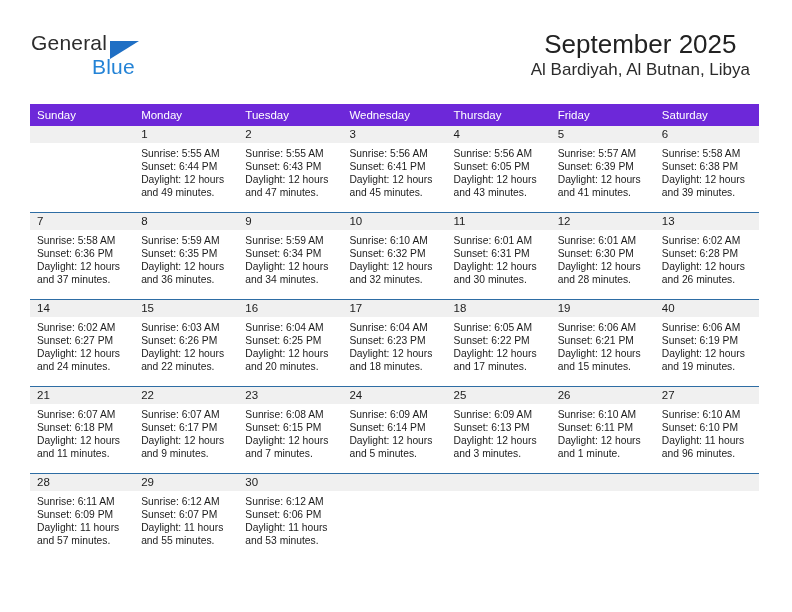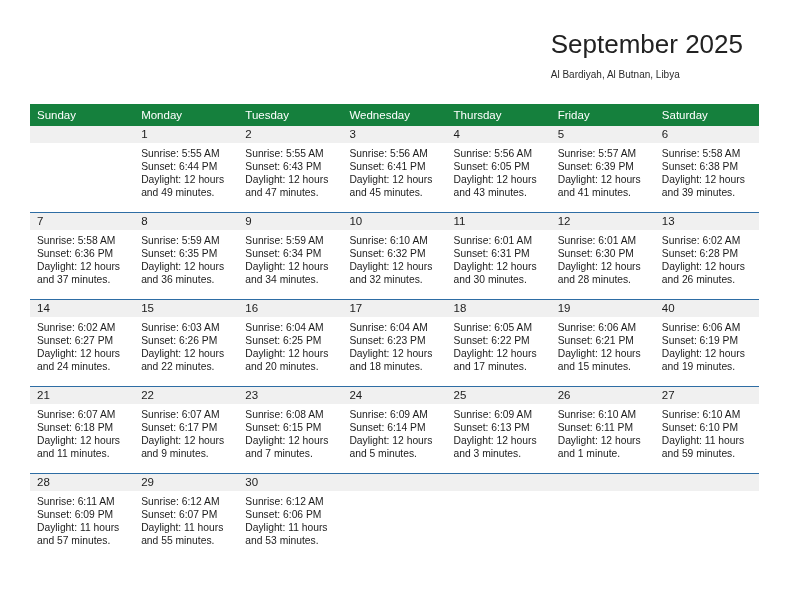--- a/index.html
+++ b/index.html
@@ -59,55 +59,54 @@
     left: 61px;
     top: 24px;
     font-size: 21px;
     color: #2483d6;
     letter-spacing: 0.2px;
     font-family: "Liberation Sans", sans-serif;
   }
 
   .title-wrap {
     position: absolute;
-    right: 49px;
+    right: 42px;
     top: 28px;
-    text-align: left;
+    text-align: center;
   }
   .cal-title {
     font-size: 26px;
     color: #222222;
     font-weight: normal;
     line-height: 32px;
     white-space: nowrap;
   }
   .cal-subtitle {
-    font-size: 10px;
+    font-size: 17px;
     color: #2b2b2b;
     line-height: 20px;
-    margin-top: 5px;
     white-space: nowrap;
   }
 
   
   .calendar {
     position: absolute;
     left: 30px;
     top: 104px;
     width: 729px;
   }
   table.cal {
     border-collapse: collapse;
     table-layout: fixed;
     width: 729px;
   }
   table.cal col { width: 104.14px; }
 
   thead th {
-    background: #15803d;
+    background: #6d28d9;
     color: #ffffff;
     font-size: 11.5px;
     font-weight: normal;
     text-align: left;
     padding: 5px 0 5px 7px;
     height: 11px;
     line-height: 12px;
     border: none;
   }
 
@@ -141,20 +140,25 @@
   }
   .cell-body div { white-space: nowrap; }
 </style>
 </head>
 <body>
 
 <div class="page">
 
   <div class="header">
 
+    <div class="logo">
+      <span class="logo-general">General</span>
+      <span class="logo-triangle"></span>
+      <span class="logo-blue">Blue</span>
+    </div>
 
     <div class="title-wrap">
       <div class="cal-title">September 2025</div>
       <div class="cal-subtitle">Al Bardiyah, Al Butnan, Libya</div>
     </div>
 
   </div>
 
   <div class="calendar">
     <table class="cal">
@@ -432,21 +436,21 @@
               <div>Daylight: 12 hours</div>
               <div>and 1 minute.</div>
             </div>
           </td>
           <td>
             <div class="daynum-band">27</div>
             <div class="cell-body">
               <div>Sunrise: 6:10 AM</div>
               <div>Sunset: 6:10 PM</div>
               <div>Daylight: 11 hours</div>
-              <div>and 59 minutes.</div>
+              <div>and 96 minutes.</div>
             </div>
           </td>
         </tr>
 
         <tr class="week-row">
           <td>
             <div class="daynum-band">28</div>
             <div class="cell-body">
               <div>Sunrise: 6:11 AM</div>
               <div>Sunset: 6:09 PM</div>

